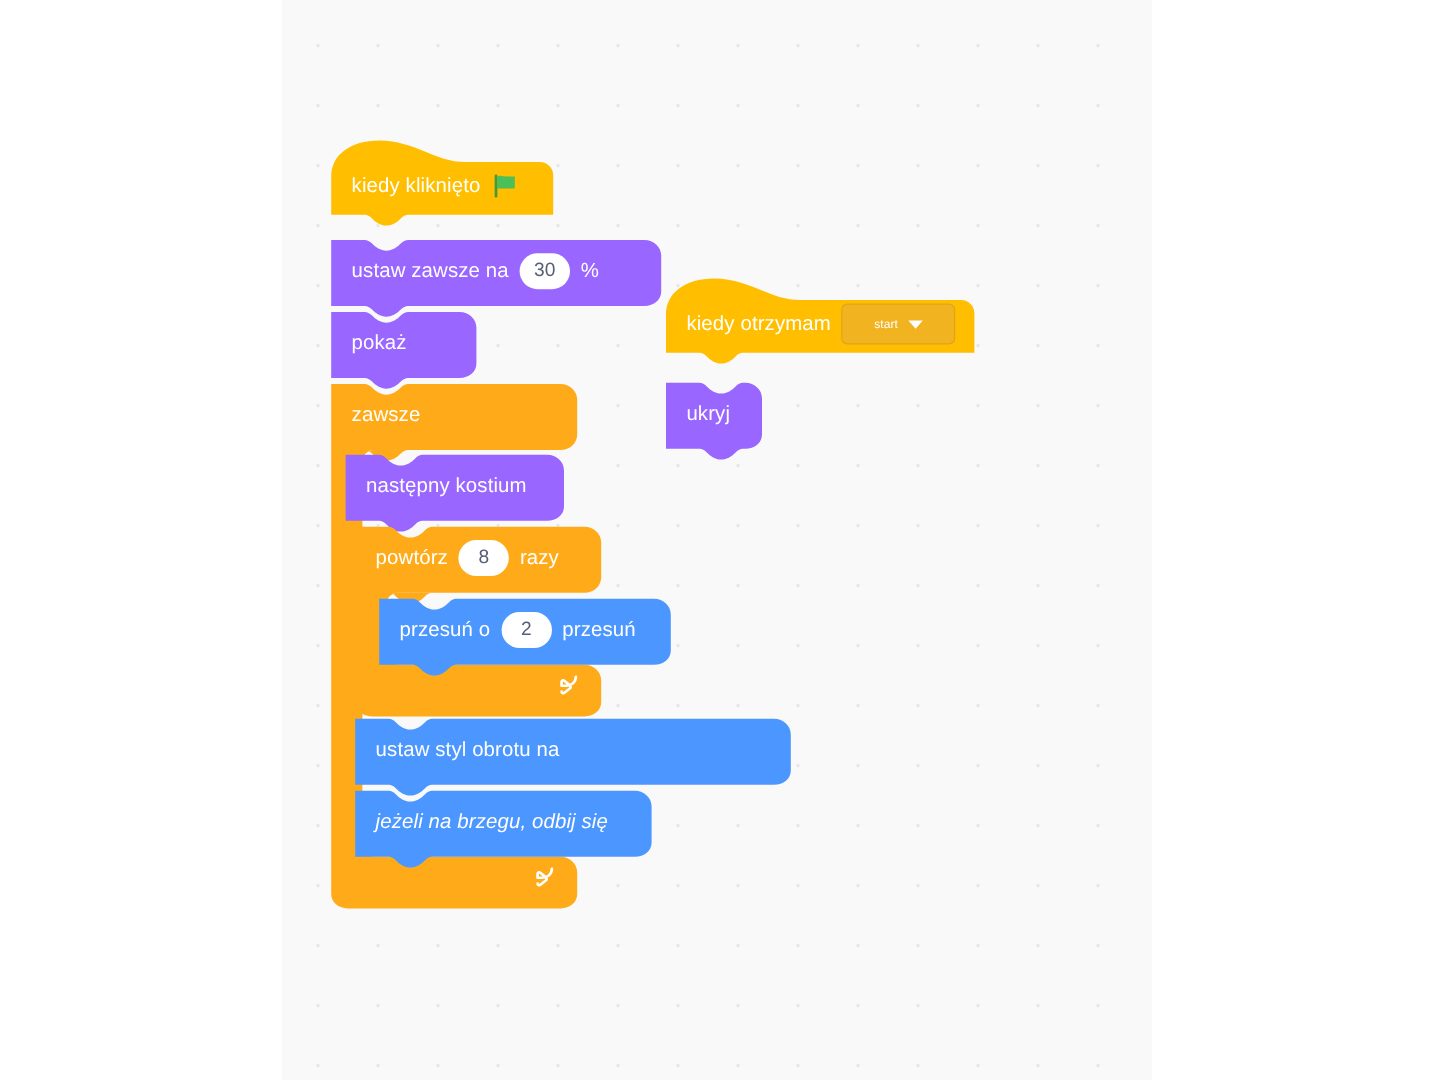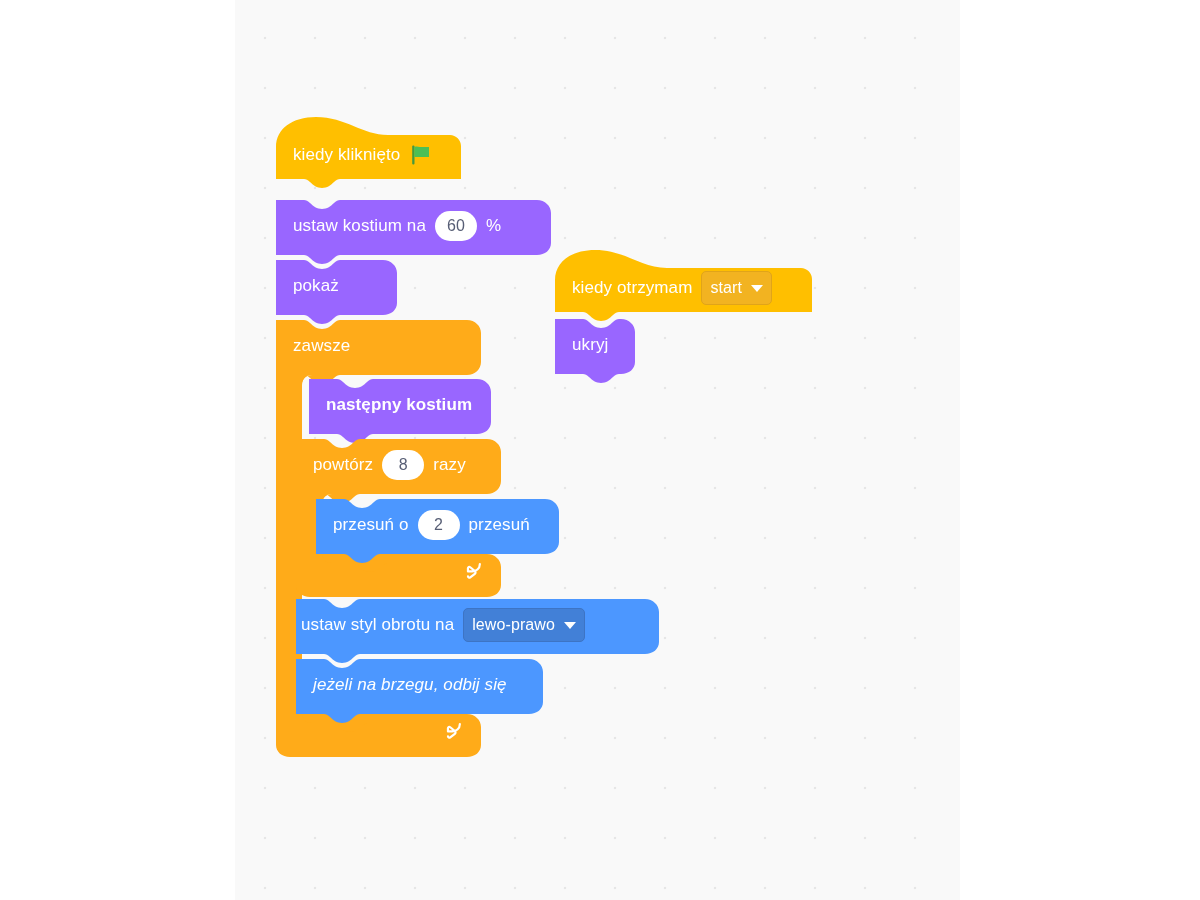--- a/index.html
+++ b/index.html
@@ -87,23 +87,23 @@
     font-size: 16px;
     box-sizing: border-box;
   }
 
   
   .dropdown {
     display: inline-flex;
     align-items: center;
     gap: 9px;
     height: 34px;
-    padding: 0 8px;
+    padding: 0 26px;
     border-radius: 5px;
-    font-size: 16px;
+    font-size: 10px;
     color: #ffffff;
     box-sizing: border-box;
   }
   .dd-yellow { background:#f2b321; border:1px solid #e0a41a; }
   .dd-blue   { background:#4280d7; border:1px solid #3d74c4; }
   .caret {
     width: 0; height: 0;
     border-left: 6px solid transparent;
     border-right: 6px solid transparent;
     border-top: 7px solid #ffffff;
@@ -134,22 +134,22 @@
   </div>
 
   <div class="blk" style="left:41px; top:196px; width:275px; height:60px;">
     <svg class="svgwrap" width="275" height="60" viewBox="0 0 275 60" xmlns="http://www.w3.org/2000/svg">
       <path d="M0,4 L28,4 C30,4 32,5 34,7 C37,10 41,13 46,13 C51,13 55,10 58,7 C60,5 62,4 64,4
                L261,4 C269,4 275,10 275,17 L275,47 C275,54 269,59 261,59
                L64,59 C62,59 60,60 58,62 C55,65 51,68 46,68 C41,68 37,65 34,62 C32,60 30,59 28,59
                L0,59 Z" fill="#9966FF"></path>
     </svg>
     <div class="content" style="left:17px; top:6px;">
-      <span class="blk-label">ustaw kostium na</span>
-      <span class="oval">60</span>
+      <span class="blk-label">ustaw zawsze na</span>
+      <span class="oval">30</span>
       <span class="blk-label">%</span>
     </div>
   </div>
 
   <div class="blk" style="left:41px; top:256px; width:121px; height:60px;">
     <svg class="svgwrap" width="121" height="60" viewBox="0 0 121 60" xmlns="http://www.w3.org/2000/svg">
       <path d="M0,4 L28,4 C30,4 32,5 34,7 C37,10 41,13 46,13 C51,13 55,10 58,7 C60,5 62,4 64,4
                L107,4 C115,4 121,10 121,17 L121,47 C121,54 115,59 107,59
                L64,59 C62,59 60,60 58,62 C55,65 51,68 46,68 C41,68 37,65 34,62 C32,60 30,59 28,59
                L0,59 Z" fill="#9966FF"></path>
@@ -174,21 +174,21 @@
     </svg>
     <div class="content" style="left:17px; top:6px;">
       <span class="blk-label">zawsze</span>
     </div>
     <svg class="loop-arrow" style="left:166px; top:406px;" viewBox="0 0 24 24" xmlns="http://www.w3.org/2000/svg">
       <path d="M19.5,6.5 C19.5,12 15.2,15 11,15 L6.5,15 L6.5,11.5 C6.5,10 8,9.4 9,10.3
                L14,14.6 C15,15.5 15,17 14,17.8 L9,21.8 C8,22.6 6.5,22 6.5,20.5" fill="none" stroke="#ffffff" stroke-width="2.4" stroke-linecap="round" stroke-linejoin="round" transform="translate(0,-4) scale(1,0.95)"></path>
     </svg>
   </div>
 
-  <div class="blk" style="left:74px; top:375px; width:182px; height:60px;font-weight:bold;">
+  <div class="blk" style="left:53px; top:375px; width:182px; height:60px;">
     <svg class="svgwrap" width="182" height="60" viewBox="0 0 182 60" xmlns="http://www.w3.org/2000/svg">
       <path d="M0,4 L28,4 C30,4 32,5 34,7 C37,10 41,13 46,13 C51,13 55,10 58,7 C60,5 62,4 64,4
                L168,4 C176,4 182,10 182,17 L182,47 C182,54 176,59 168,59
                L64,59 C62,59 60,60 58,62 C55,65 51,68 46,68 C41,68 37,65 34,62 C32,60 30,59 28,59
                L0,59 Z" fill="#9966FF"></path>
     </svg>
     <div class="content" style="left:17px; top:6px;">
       <span class="blk-label">następny kostium</span>
     </div>
   </div>
@@ -231,42 +231,38 @@
     </div>
   </div>
 
   <div class="blk" style="left:61px; top:595px; width:363px; height:60px;">
     <svg class="svgwrap" width="363" height="60" viewBox="0 0 363 60" xmlns="http://www.w3.org/2000/svg">
       <path d="M0,4 L28,4 C30,4 32,5 34,7 C37,10 41,13 46,13 C51,13 55,10 58,7 C60,5 62,4 64,4
                L349,4 C357,4 363,10 363,17 L363,47 C363,54 357,59 349,59
                L64,59 C62,59 60,60 58,62 C55,65 51,68 46,68 C41,68 37,65 34,62 C32,60 30,59 28,59
                L0,59 Z" fill="#4C97FF"></path>
     </svg>
-    <div class="content" style="left:5px; top:6px;justify-content:space-between;">
+    <div class="content" style="left:17px; top:6px;justify-content:space-between;">
       <span class="blk-label">ustaw styl obrotu na</span>
-      <span class="dropdown dd-blue">
-        <span>lewo-prawo</span>
-        <span class="caret"></span>
-      </span>
     </div>
   </div>
 
   <div class="blk" style="left:61px; top:655px; width:247px; height:60px;">
     <svg class="svgwrap" width="247" height="60" viewBox="0 0 247 60" xmlns="http://www.w3.org/2000/svg">
       <path d="M0,4 L28,4 C30,4 32,5 34,7 C37,10 41,13 46,13 C51,13 55,10 58,7 C60,5 62,4 64,4
                L233,4 C241,4 247,10 247,17 L247,47 C247,54 241,59 233,59
                L64,59 C62,59 60,60 58,62 C55,65 51,68 46,68 C41,68 37,65 34,62 C32,60 30,59 28,59
                L0,59 Z" fill="#4C97FF"></path>
     </svg>
     <div class="content" style="left:17px; top:6px;font-style:italic;">
       <span class="blk-label">jeżeli na brzegu, odbij się</span>
     </div>
   </div>
 
-  <div class="blk" style="left:320px; top:248px; width:260px; height:80px;">
+  <div class="blk" style="left:320px; top:230px; width:260px; height:80px;">
     <svg class="svgwrap" width="260" height="80" viewBox="0 0 260 80" xmlns="http://www.w3.org/2000/svg">
       <path d="M0,32 C0,14 16,2 40,2 C70,2 86,20 112,20 L246,20 C252,20 257,25 257,31 L257,64
                L64,64 C62,64 60,65 58,67 C55,70 51,73 46,73 C41,73 37,70 34,67 C32,65 30,64 28,64
                L0,64 Z" fill="#FFBF00"></path>
     </svg>
     <div class="content" style="left:17px; top:16px;">
       <span class="blk-label">kiedy otrzymam</span>
       <span class="dropdown dd-yellow">
         <span>start</span>
         <span class="caret"></span>

